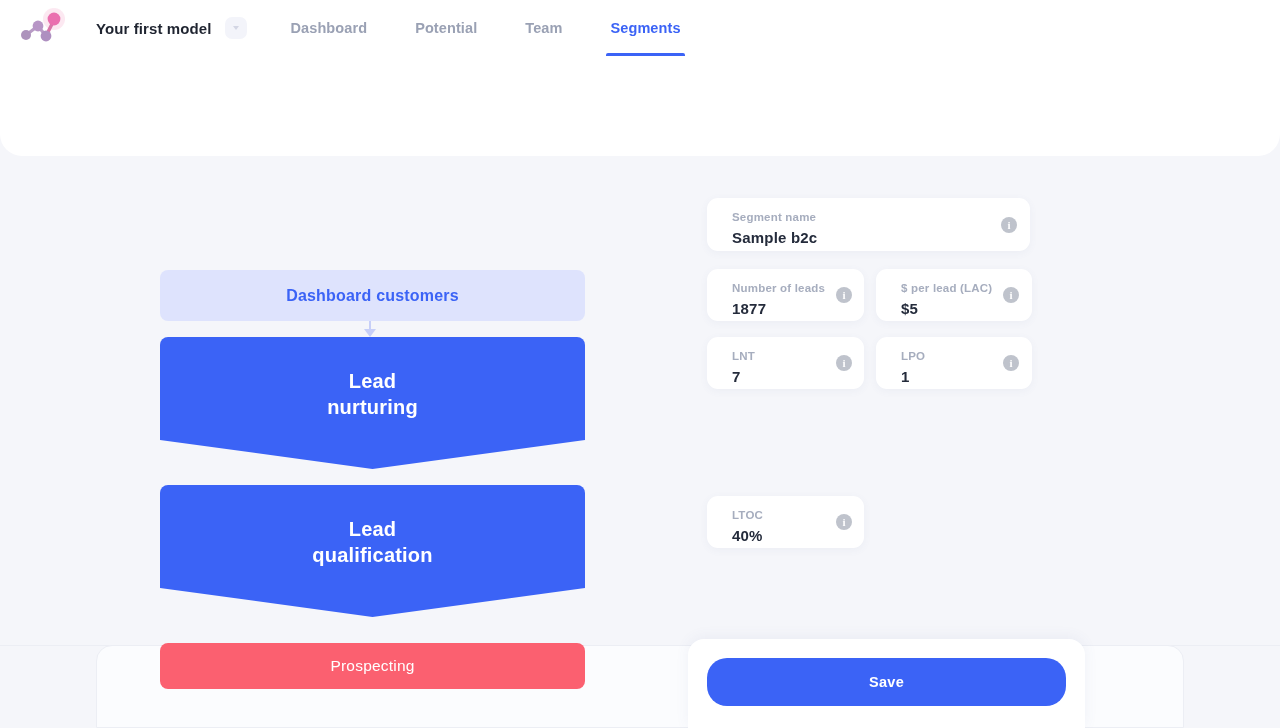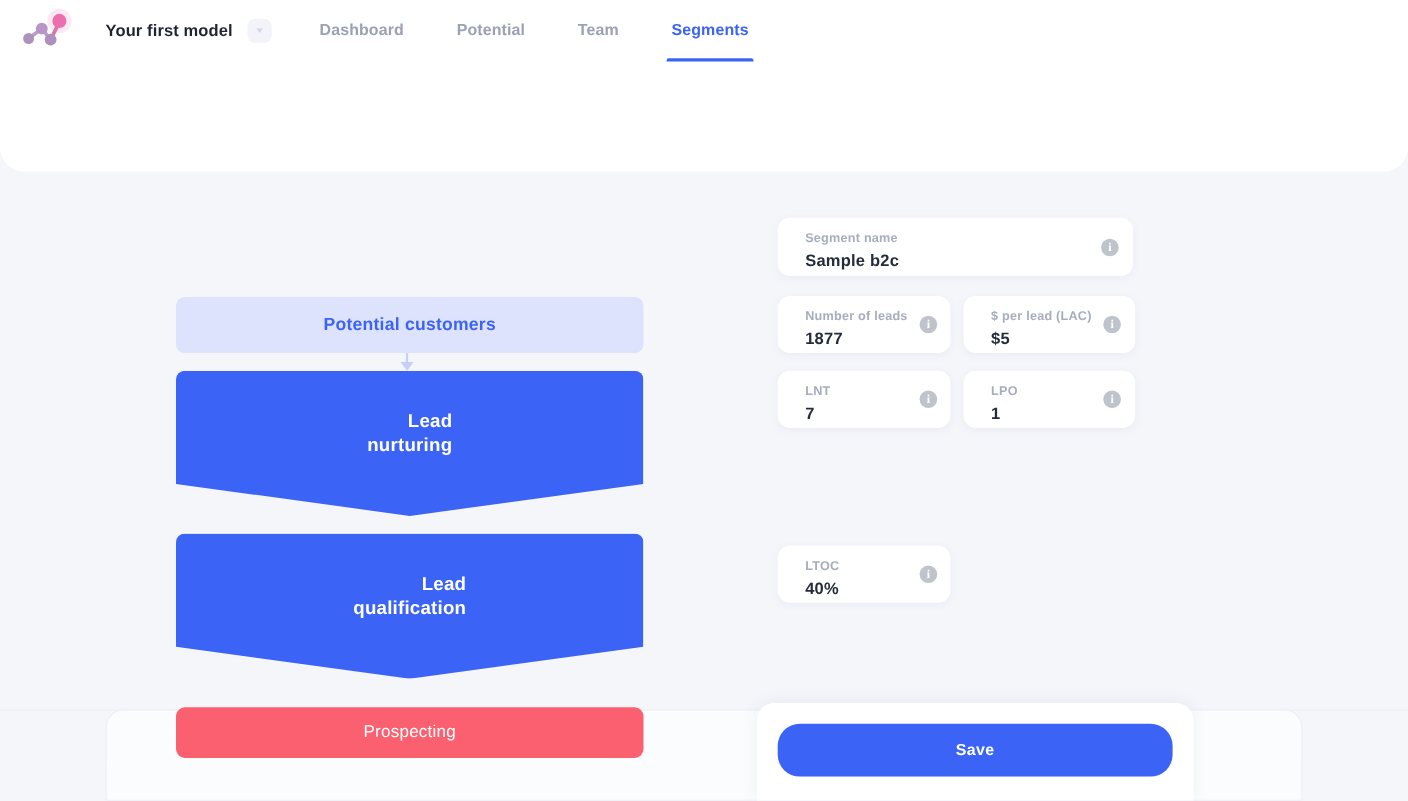--- a/index.html
+++ b/index.html
@@ -117,22 +117,22 @@
     border-left: 6px solid transparent; border-right: 6px solid transparent;
     border-top: 8px solid #C7CFF8;
   }
   .stage-funnel {
     width: 425px; height: 132px; background: #3B63F6; position: relative;
     border-radius: 8px;
     clip-path: polygon(0 0, 100% 0, 100% 78%, 50% 100%, 0 78%);
     display: flex; align-items: center; justify-content: center; text-align: center;
   }
   .stage-funnel .lbl {
-    color: #ffffff; font-size: 17px; font-weight: 700; line-height: 1.3;
-    margin-top: -18px; letter-spacing: .2px; text-align: right;
+    color: #ffffff; font-size: 20px; font-weight: 700; line-height: 1.3;
+    margin-top: -18px; letter-spacing: .2px;
   }
   .stage-bottom {
     width: 425px; height: 46px; background: #FB6070; border-radius: 8px;
     display: flex; align-items: center; justify-content: center;
     color: #ffffff; font-size: 15.5px; font-weight: 400; letter-spacing: .2px;
   }
   .gap12 { height: 16px; }
   .gap-pros { height: 26px; }
 
   
@@ -257,21 +257,21 @@
   <div class="addcard">
     <div class="plusbox">+</div>
     <div class="addlabel">Add segment</div>
   </div>
 
   <div class="divider"></div>
   <div class="lowersheet"></div>
 
   <div class="funnel">
 
-    <div class="stage-top">Potential customers</div>
+    <div class="stage-top">Dashboard customers</div>
 
     <div class="connector">
       <span class="line"></span>
       <span class="arrow"></span>
     </div>
 
     <div class="stage-funnel">
       <div class="lbl">
         <span>Lead</span><br>
         <span>nurturing</span>

